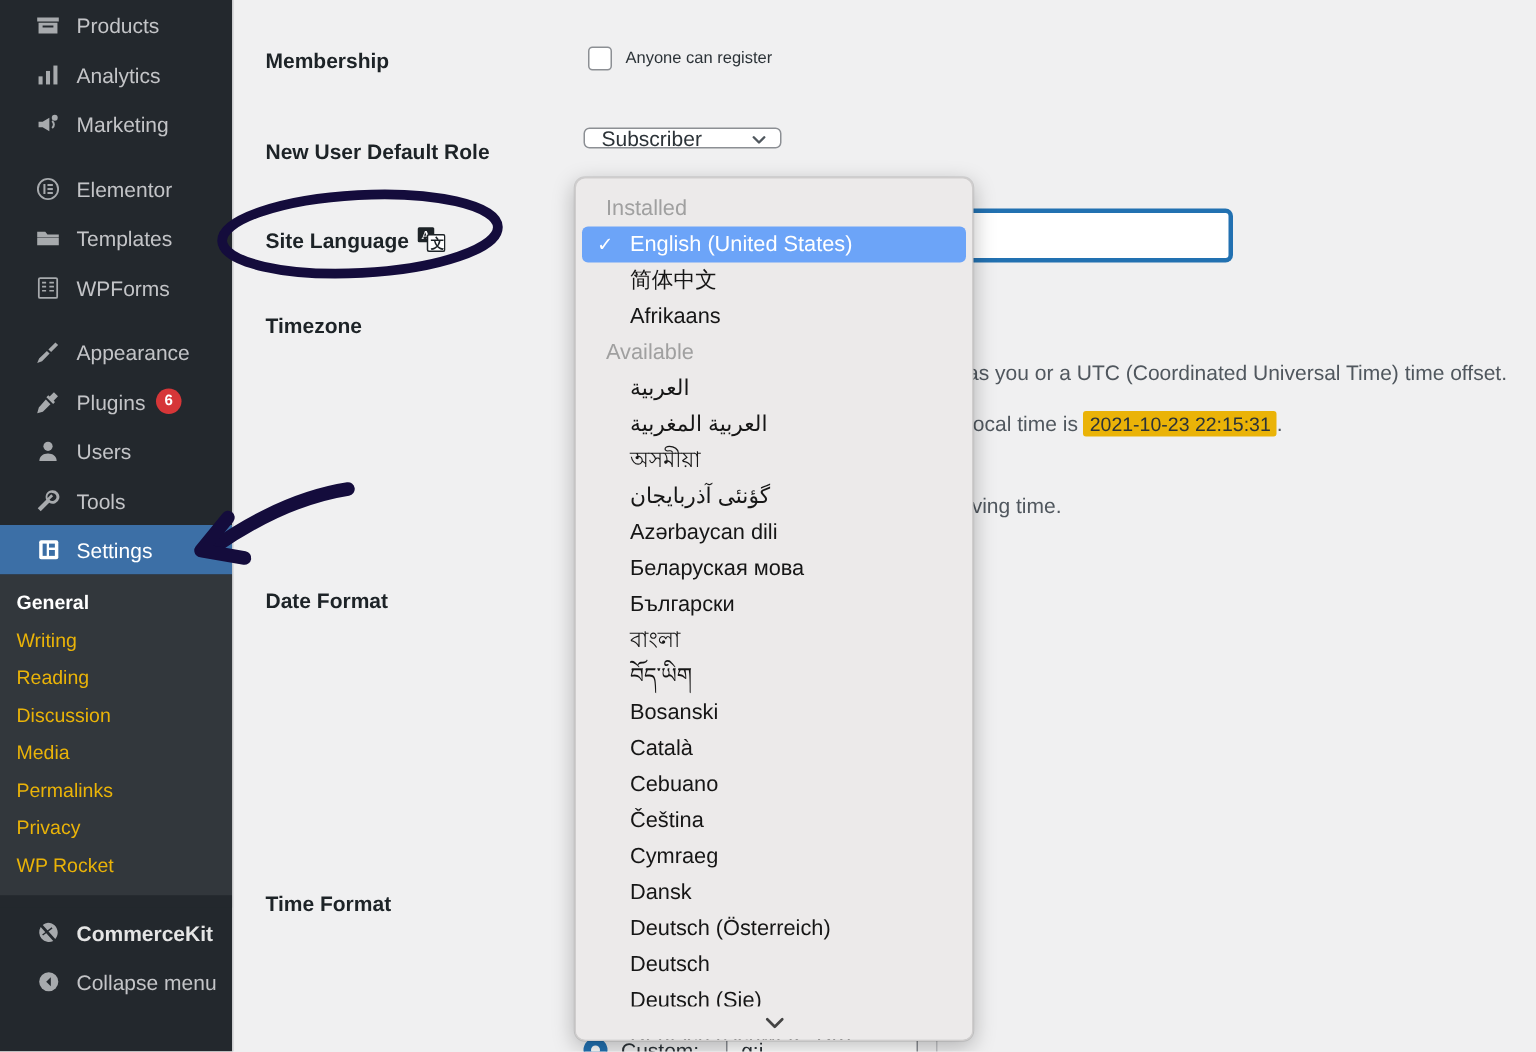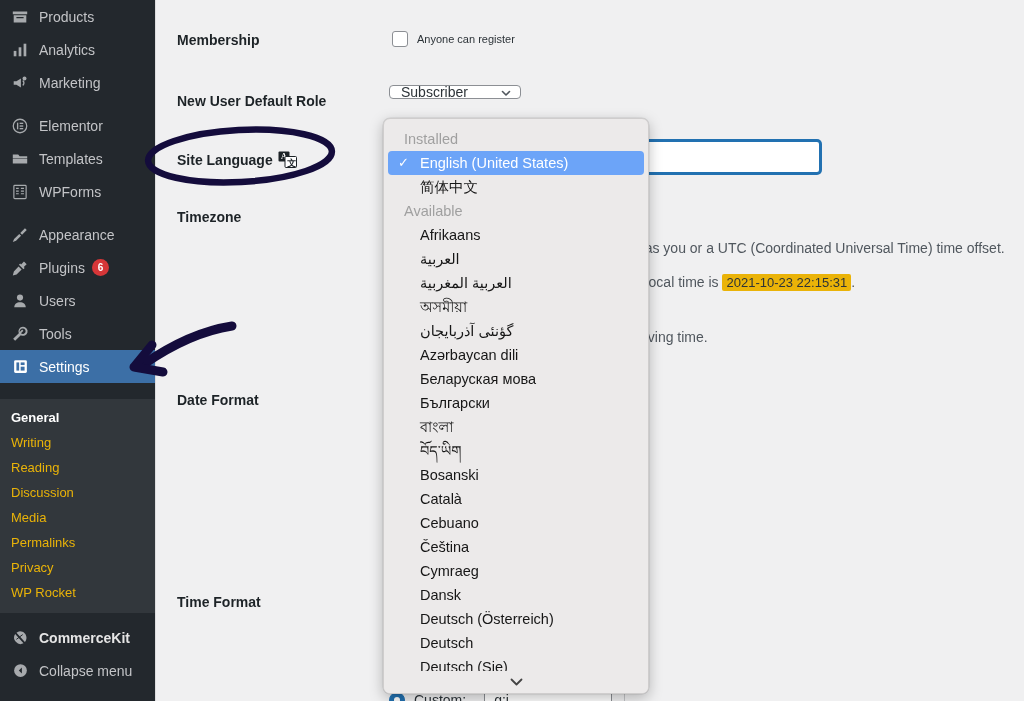--- a/index.html
+++ b/index.html
@@ -15,21 +15,21 @@
   #sidebar {
     position: absolute; left: 0; top: 0;
     width: 155px; height: 701px;
     background: #23282d;
     color: #b4b9be;
     overflow: hidden;
   }
   .menu-item {
     display: flex; align-items: center;
     height: 33px;
-    padding-left: 10px;
+    padding-left: 22px;
     font-size: 14px;
     color: #c3c4c7;
     white-space: nowrap;
   }
   .menu-item.active {
     background: #3c6fa6;
     color: #fff;
     font-weight: 400;
   }
   .menu-item .mi-icon {
@@ -49,21 +49,21 @@
     margin-left: 7px;
     border-radius: 9px;
     background: #d63638;
     color: #fff;
     font-size: 10px;
     font-weight: 700;
     padding: 0 5px;
   }
 
   
-  #submenu { background: #32373c; padding: 6px 0 8px 0; margin-top: 16px; }
+  #submenu { background: #32373c; padding: 6px 0 8px 0; }
   .sub-item {
     display: block;
     padding: 5px 0 5px 11px;
     font-size: 13px;
     color: #eab308;
     white-space: nowrap;
   }
   .sub-item.current { color: #fff; font-weight: 700; }
 
   .menu-sep { height: 8px; background: #23282d; }
@@ -445,22 +445,22 @@
       <span class="ct-input">g:i</span>
       <span class="ct-preview"></span>
     </div>
   </div>
 
   <div id="lang-popup">
     <div id="popup-options">
         <div class="opt group">Installed</div>
         <div class="opt selected"><span class="tick">✓</span><span>English (United States)</span></div>
         <div class="opt">简体中文</div>
+        <div class="opt">Afrikaans</div>
         <div class="opt group">Available</div>
-        <div class="opt">Afrikaans</div>
         <div class="opt">العربية</div>
         <div class="opt">العربية المغربية</div>
         <div class="opt">অসমীয়া</div>
         <div class="opt">گؤنئی آذربایجان</div>
         <div class="opt">Azərbaycan dili</div>
         <div class="opt">Беларуская мова</div>
         <div class="opt">Български</div>
         <div class="opt">বাংলা</div>
         <div class="opt">བོད་ཡིག</div>
         <div class="opt">Bosanski</div>

